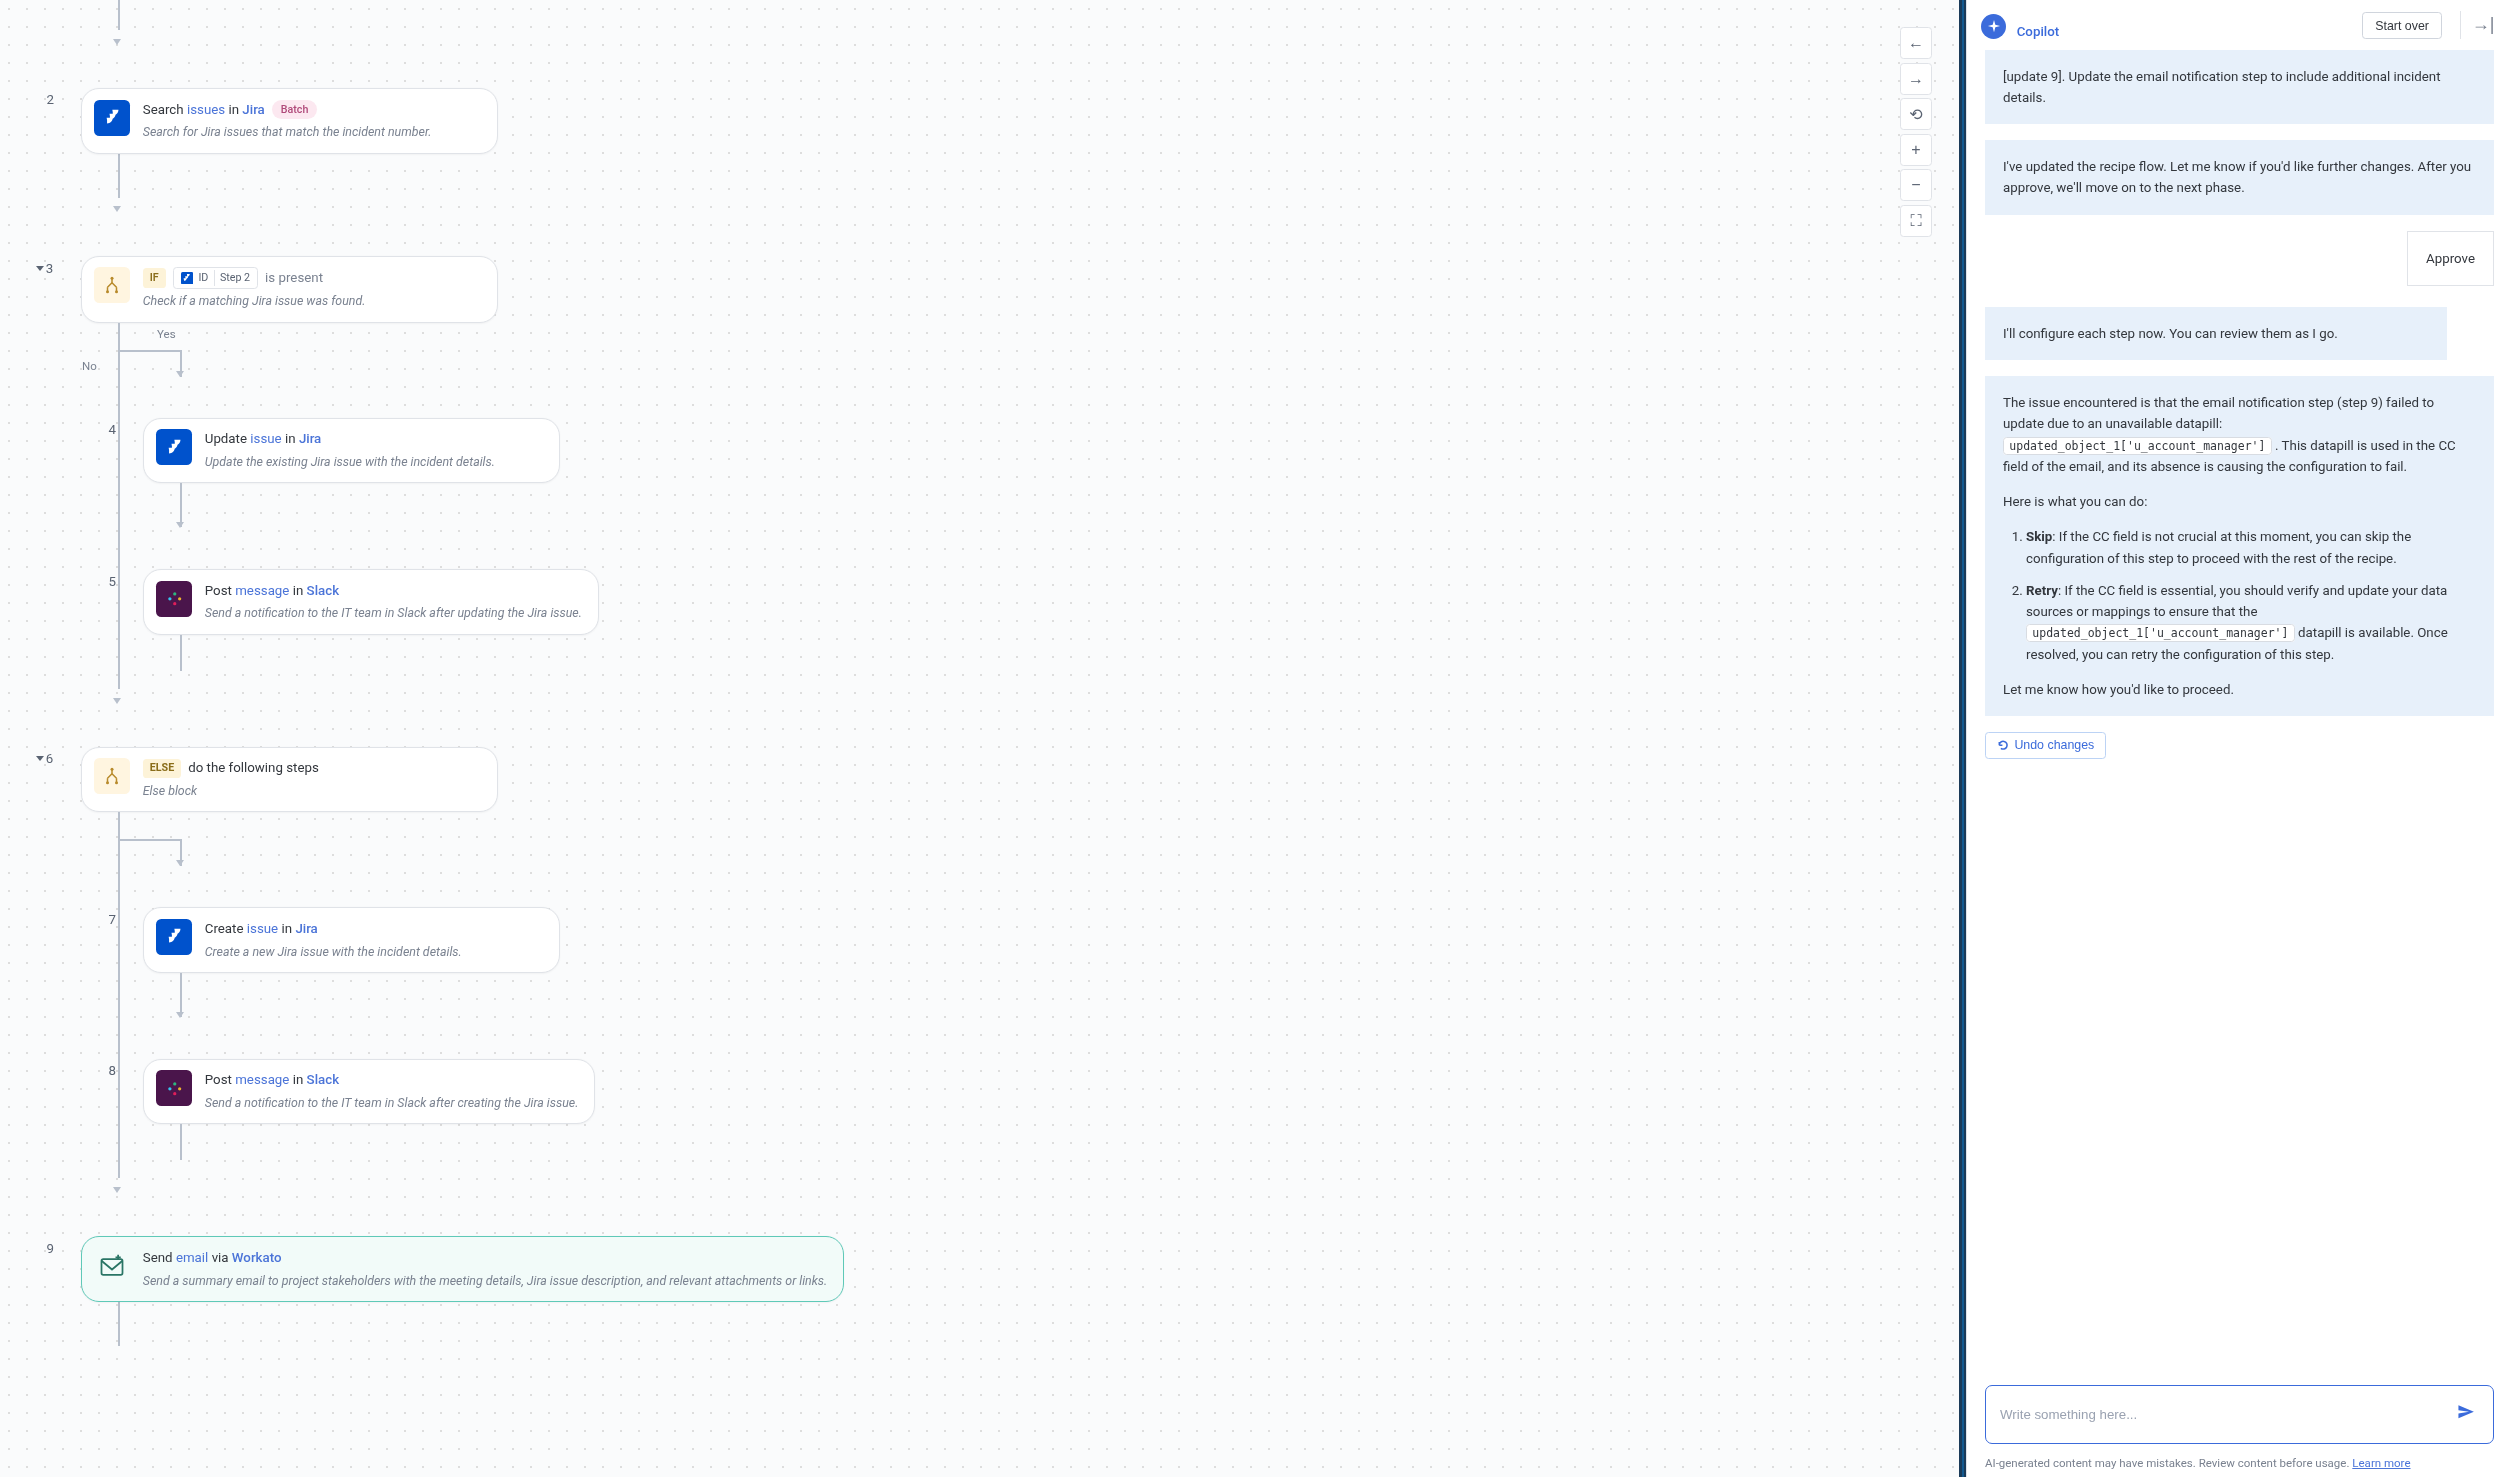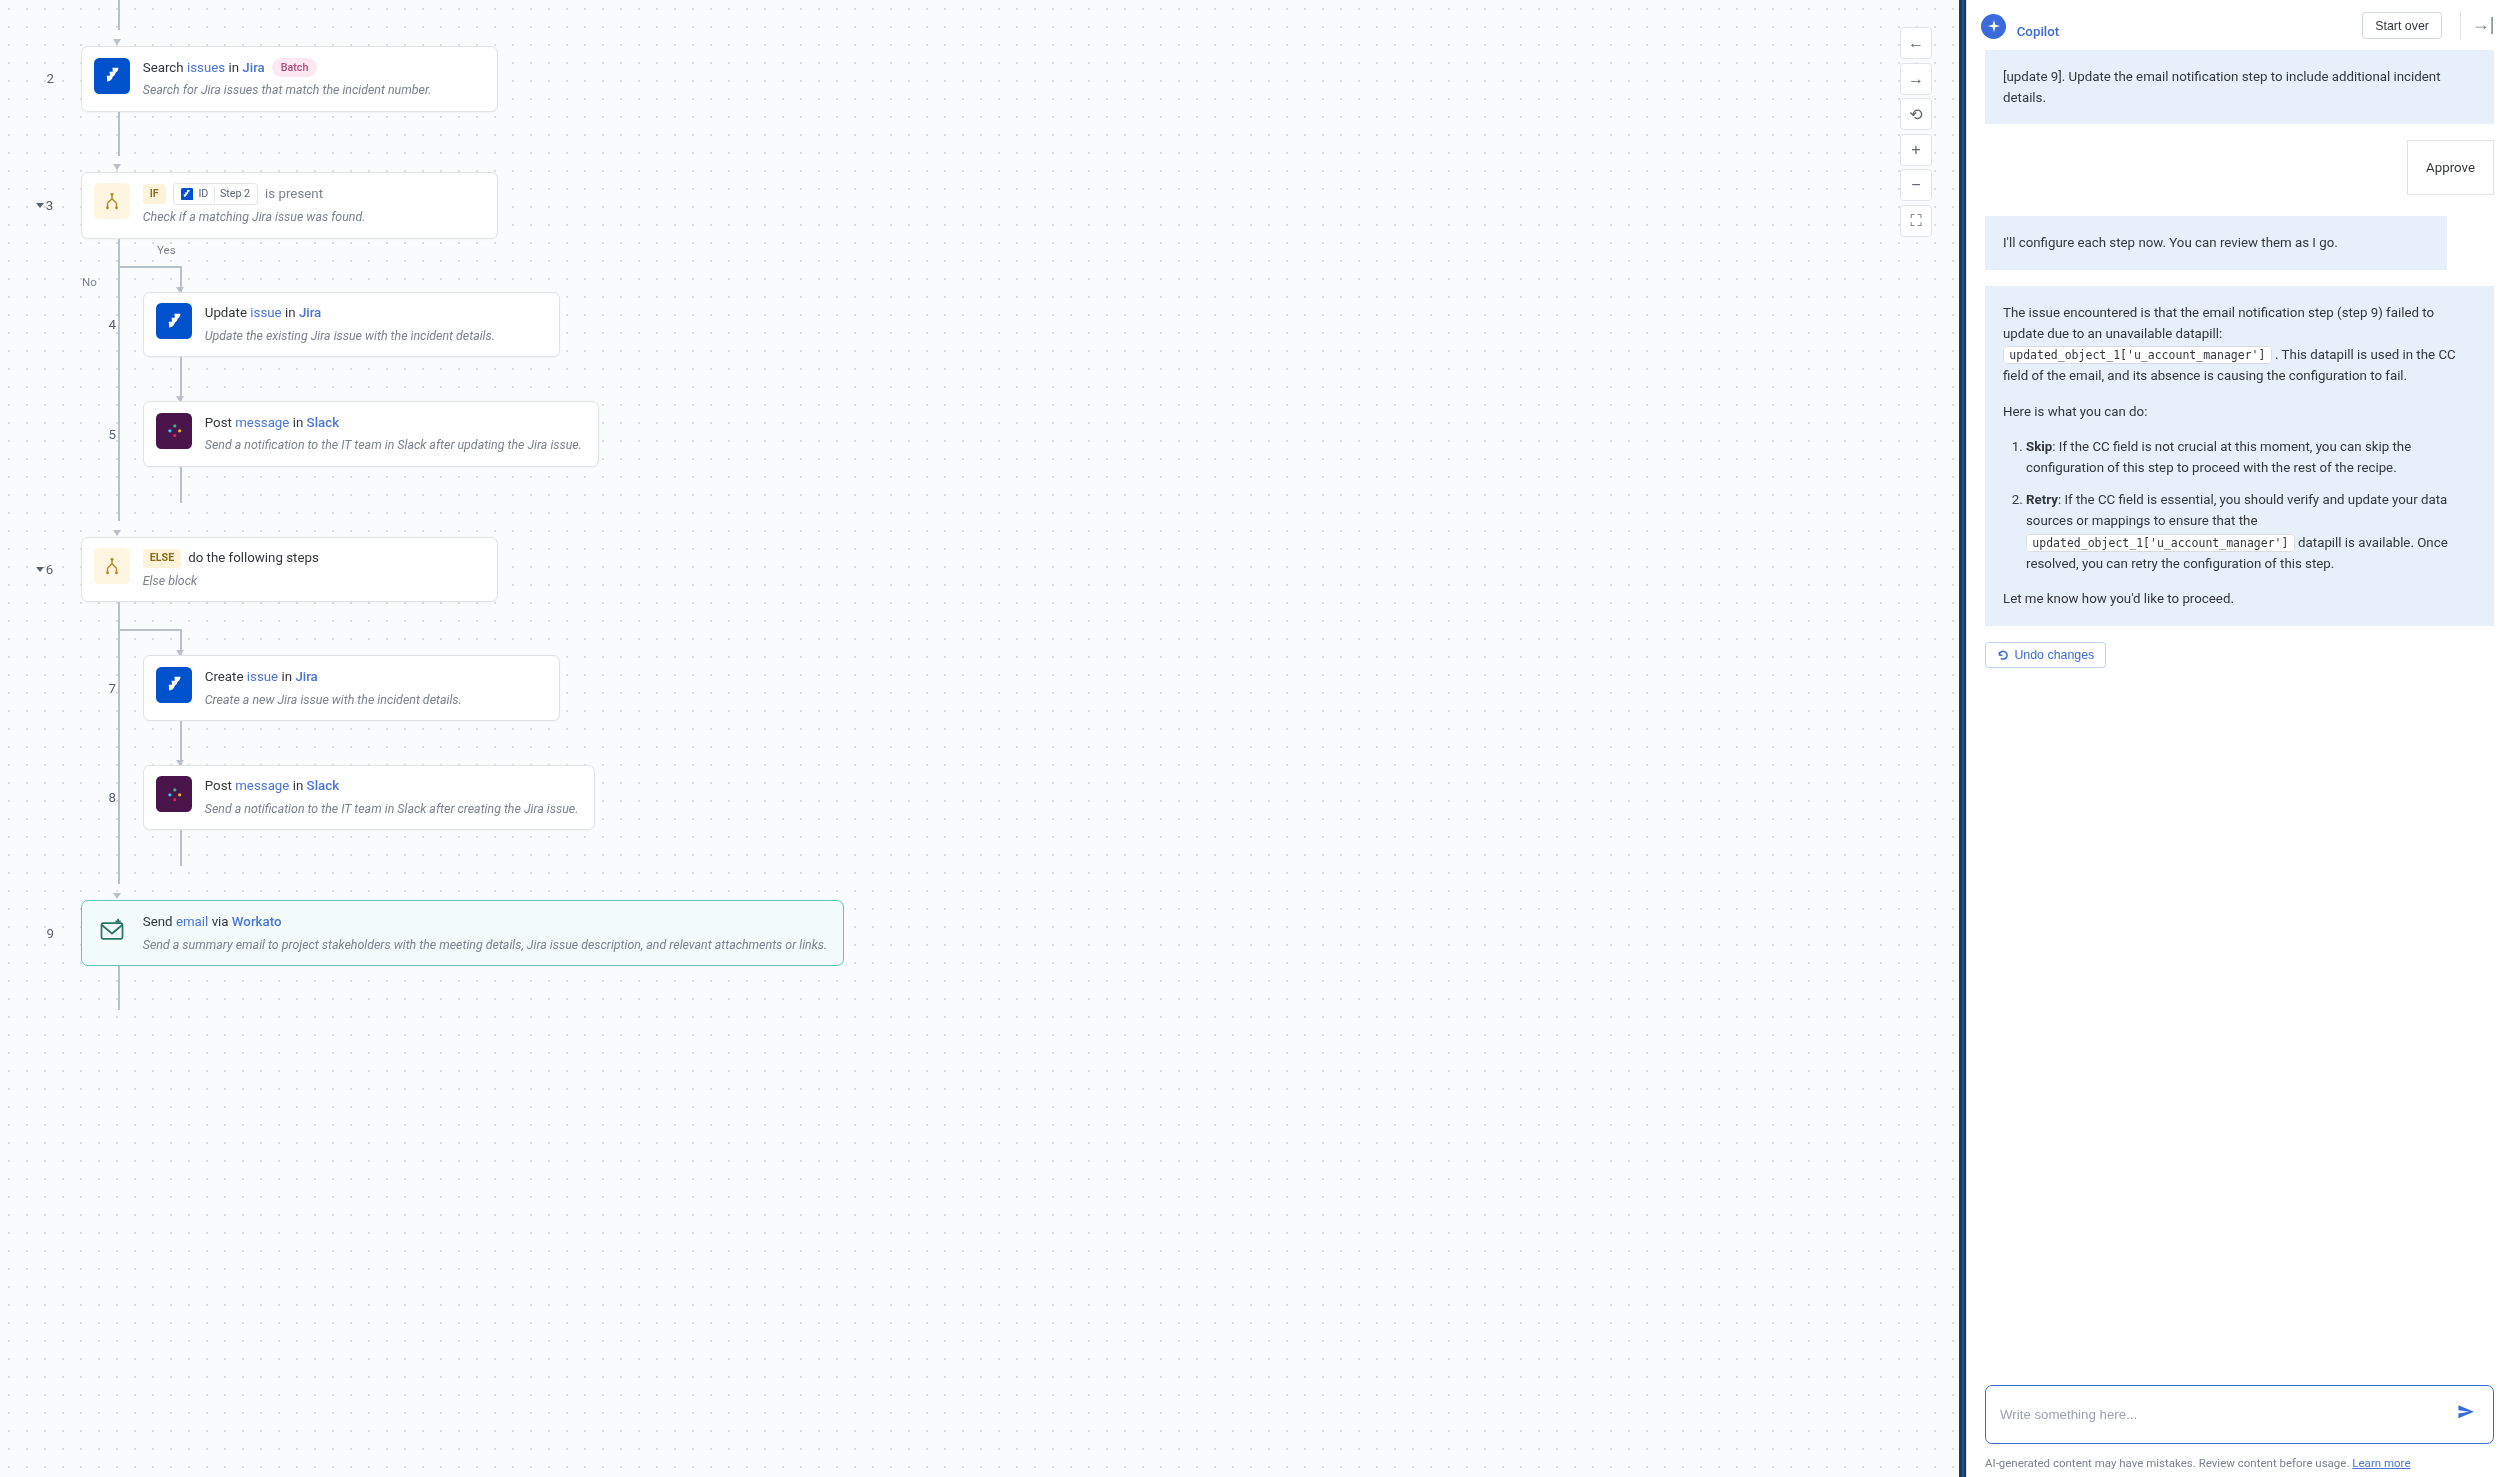--- a/index.html
+++ b/index.html
@@ -83,27 +83,28 @@
   height: 0;
   border-left: 4.4px solid transparent;
   border-right: 4.4px solid transparent;
   border-top: 5.3px solid #5a6372;
   margin-right: 1.8px;
 }
 
 .step-card {
   background: #fff;
   border: 0.9px solid #e0e3e8;
-  border-radius: 7px;
+  border-radius: 18px;
   padding: 10.7px 16px 10.7px 12.4px;
   display: flex;
   align-items: flex-start;
   gap: 12.4px;
   min-width: 417px;
   box-shadow: 0 0.9px 1.8px rgba(0,0,0,0.04);
+  margin-top: 42px;
 }
 
 .step-card.condition {
   align-items: flex-start;
 }
 
 .step-card.email-step {
   border: 1.8px solid #5fc9b8;
   background: #f2fbf9;
 }
@@ -763,20 +764,21 @@
           </svg>
       </div>
       <span class="copilot-title">Copilot</span>
       <button class="start-over-btn">Start over</button>
       <button class="collapse-btn">→|</button>
     </div>
 
     <div class="copilot-scroll">
       <div class="msg msg-assistant">[update 9]. Update the email notification step to include additional incident details.</div>
 
+      <div class="msg msg-assistant">I've updated the recipe flow. Let me know if you'd like further changes. After you approve, we'll move on to the next phase.</div>
 
       <div class="msg msg-user">Approve</div>
       <div class="clear"></div>
 
       <div class="msg msg-assistant msg-assistant-narrow">I'll configure each step now. You can review them as I go.</div>
 
       <div class="msg msg-assistant">
         <p><span>The issue encountered is that the email notification step (step 9) failed to update due to an unavailable datapill: </span><code>updated_object_1['u_account_manager']</code><span> . This datapill is used in the CC field of the email, and its absence is causing the configuration to fail.</span></p>
         <p>Here is what you can do:</p>
         <ol>

